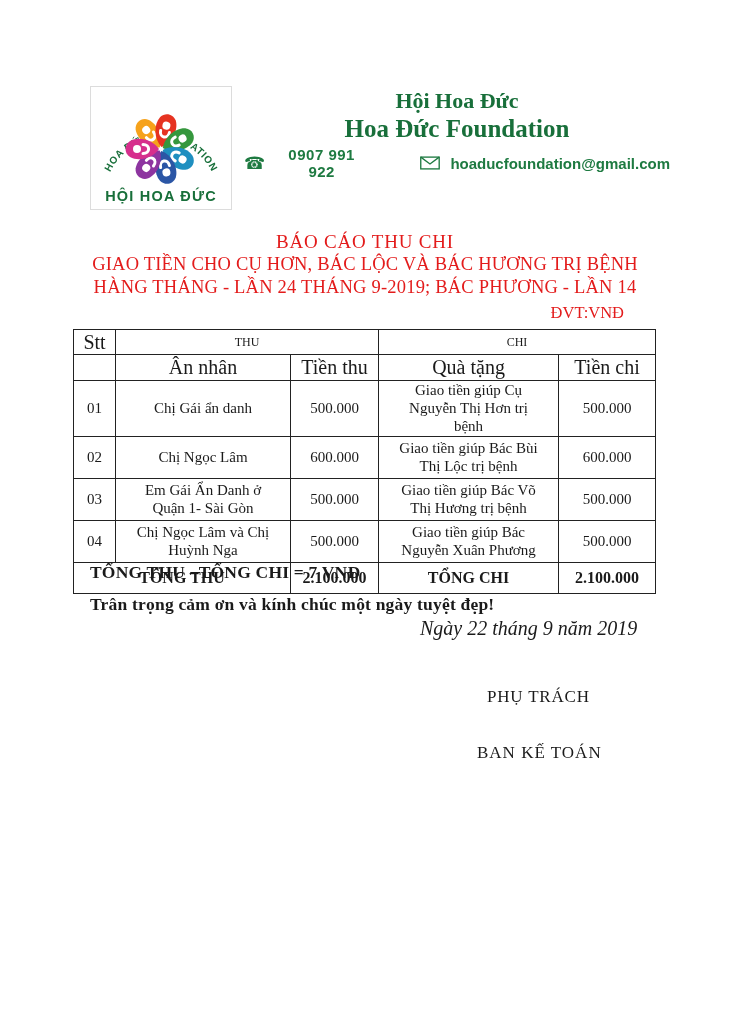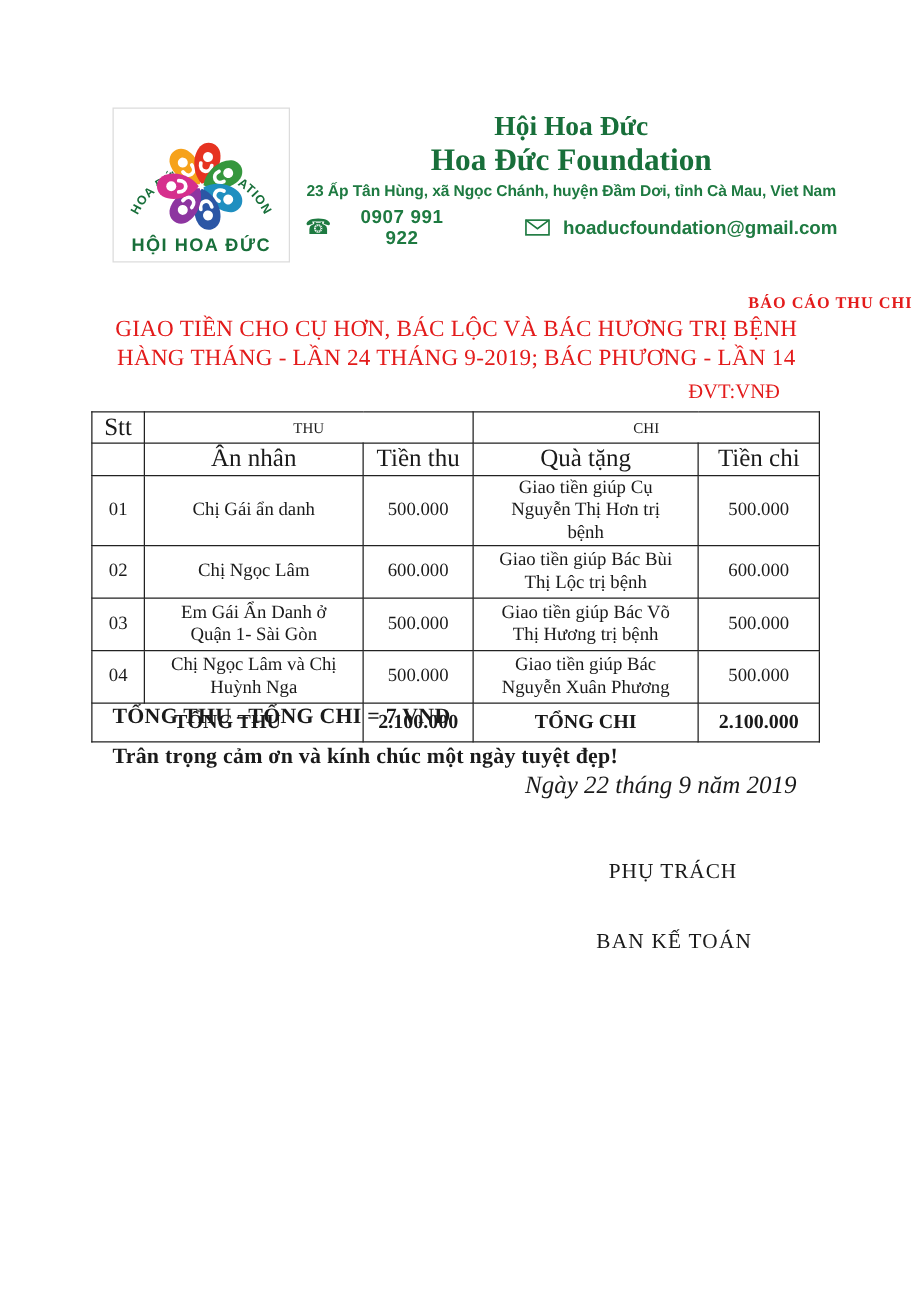--- a/index.html
+++ b/index.html
@@ -16,21 +16,21 @@
             color:#1e7a41;line-height:17px;margin-top:2px;letter-spacing:-0.1px;}
   .contact-row{display:flex;justify-content:center;align-items:center;gap:10px;margin-top:3px;
                font-family:"Liberation Sans", sans-serif;font-weight:bold;color:#1e7a41;}
   .phone-glyph{font-family:"DejaVu Sans", sans-serif;font-size:17px;line-height:17px;}
   .phone-num{font-size:15px;letter-spacing:0.5px;}
   .email-addr{font-size:15px;}
   .contact-gap{width:34px;}
 
   
   #title-block{left:0;top:231px;width:730px;text-align:center;color:#e31b1b;}
-  .t1{font-size:13px;font-weight:bold;line-height:22px;letter-spacing:0.8px;text-align:right;}
+  .t1{font-size:19px;font-weight:normal;line-height:22px;letter-spacing:0.8px;}
   .t2{font-size:18.5px;line-height:23px;letter-spacing:0.2px;}
   #unit-label{left:0;top:303px;width:624px;text-align:right;color:#e31b1b;font-size:16.5px;}
 
   
   #report-table{left:73px;top:329px;width:582px;border-collapse:collapse;table-layout:fixed;}
   #report-table td{border:1px solid #222;text-align:center;vertical-align:middle;
                    font-size:15px;line-height:1.22;padding:0;}
   #report-table .hdr{font-size:12px;font-weight:normal;height:19px;}
   #report-table .sub{font-size:20px;height:18px;}
   #report-table .drow td{height:41px;margin-top:32px;}
@@ -95,21 +95,20 @@
           <path d="M -4.5 -18 C -4.5 -10.5 4.5 -10.5 4.5 -18" stroke="#fff" stroke-width="3" fill="none" stroke-linecap="round"></path>
         </g>
       </g>
       <text x="70" y="114" text-anchor="middle" font-family="Liberation Sans, sans-serif" font-size="14.5" font-weight="bold" fill="#186f3a" letter-spacing="1.2">HỘI HOA ĐỨC</text>
     </svg>
   </div>
 
   <div class="abs" id="org-block">
     <div class="org-vi">Hội Hoa Đức</div>
     <div class="org-en">Hoa Đức Foundation</div>
-    <div class="org-addr">23 Ấp Tân Hùng, xã Ngọc Chánh, huyện Đầm Dơi, tỉnh Cà Mau, Viet Nam</div>
     <div class="contact-row">
       <span class="phone-glyph">☎</span>
       <span class="phone-num">0907 991 922</span>
       <span class="contact-gap"></span>
       <svg width="21" height="14" viewBox="0 0 21 14">
         <rect x="0.8" y="0.8" width="19.4" height="12.4" fill="none" stroke="#1e7a41" stroke-width="1.4"></rect>
         <path d="M 0.8 0.8 L 10.5 8 L 20.2 0.8" fill="none" stroke="#1e7a41" stroke-width="1.4"></path>
       </svg>
       <span class="email-addr">hoaducfoundation@gmail.com</span>
     </div>

